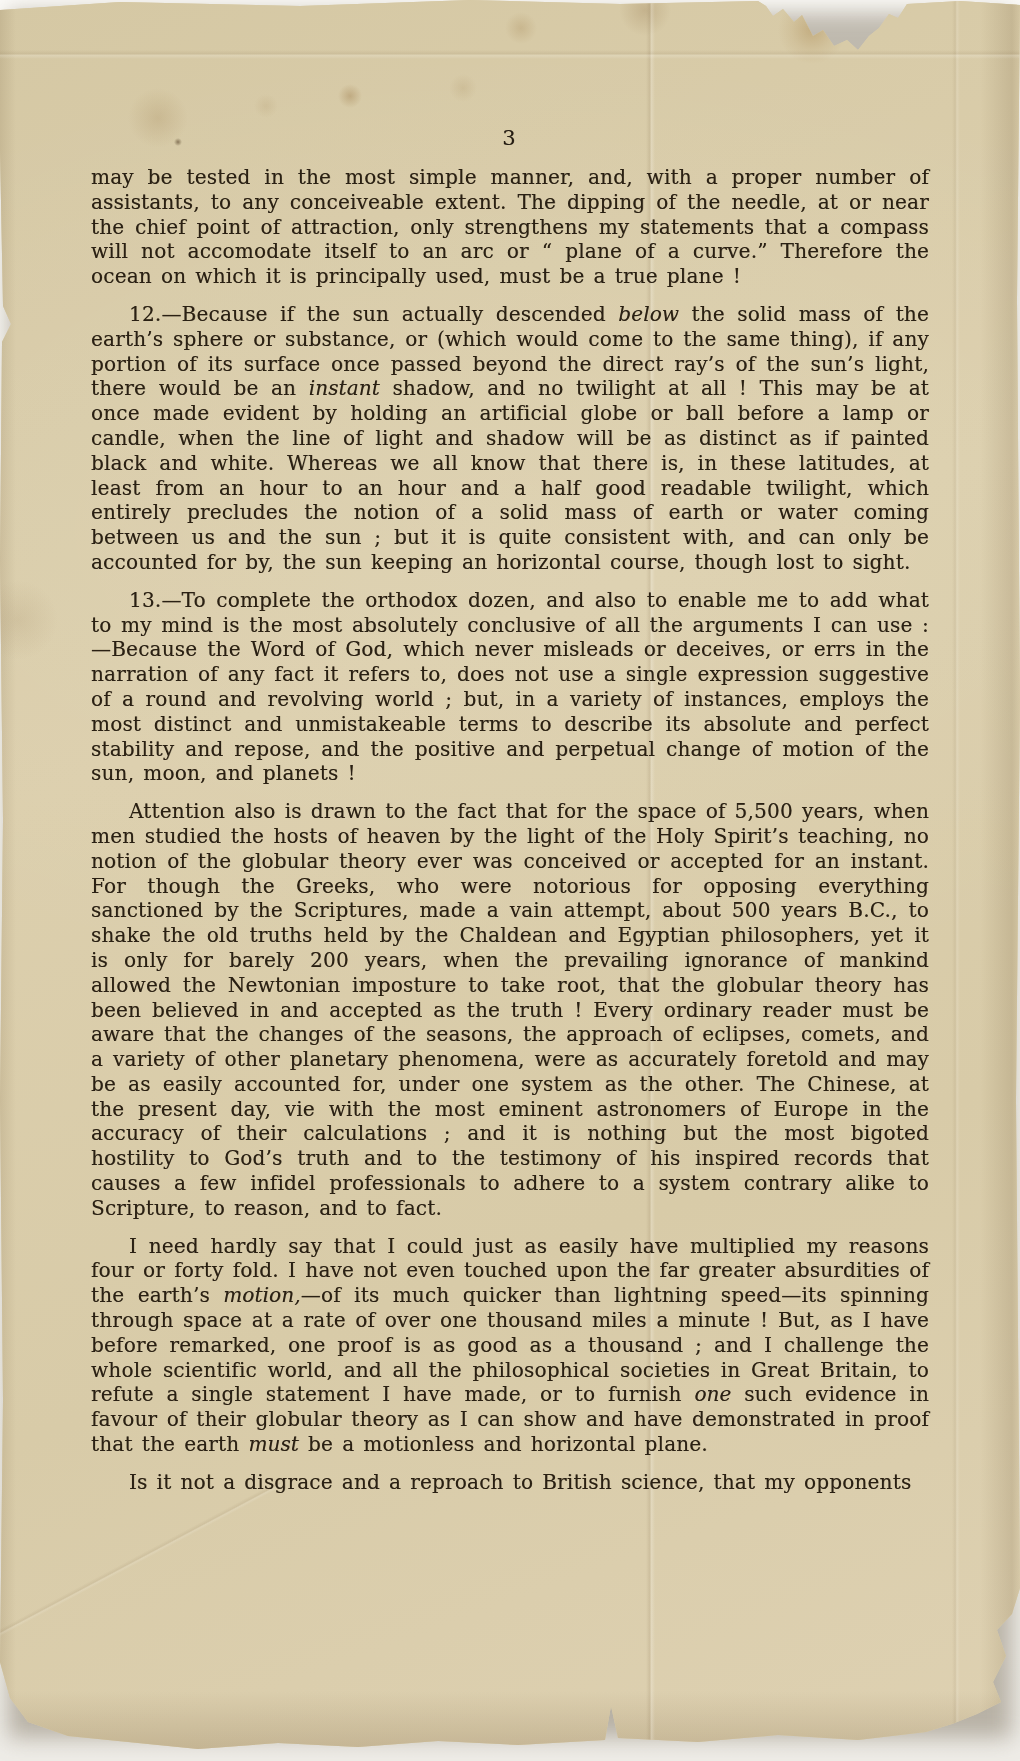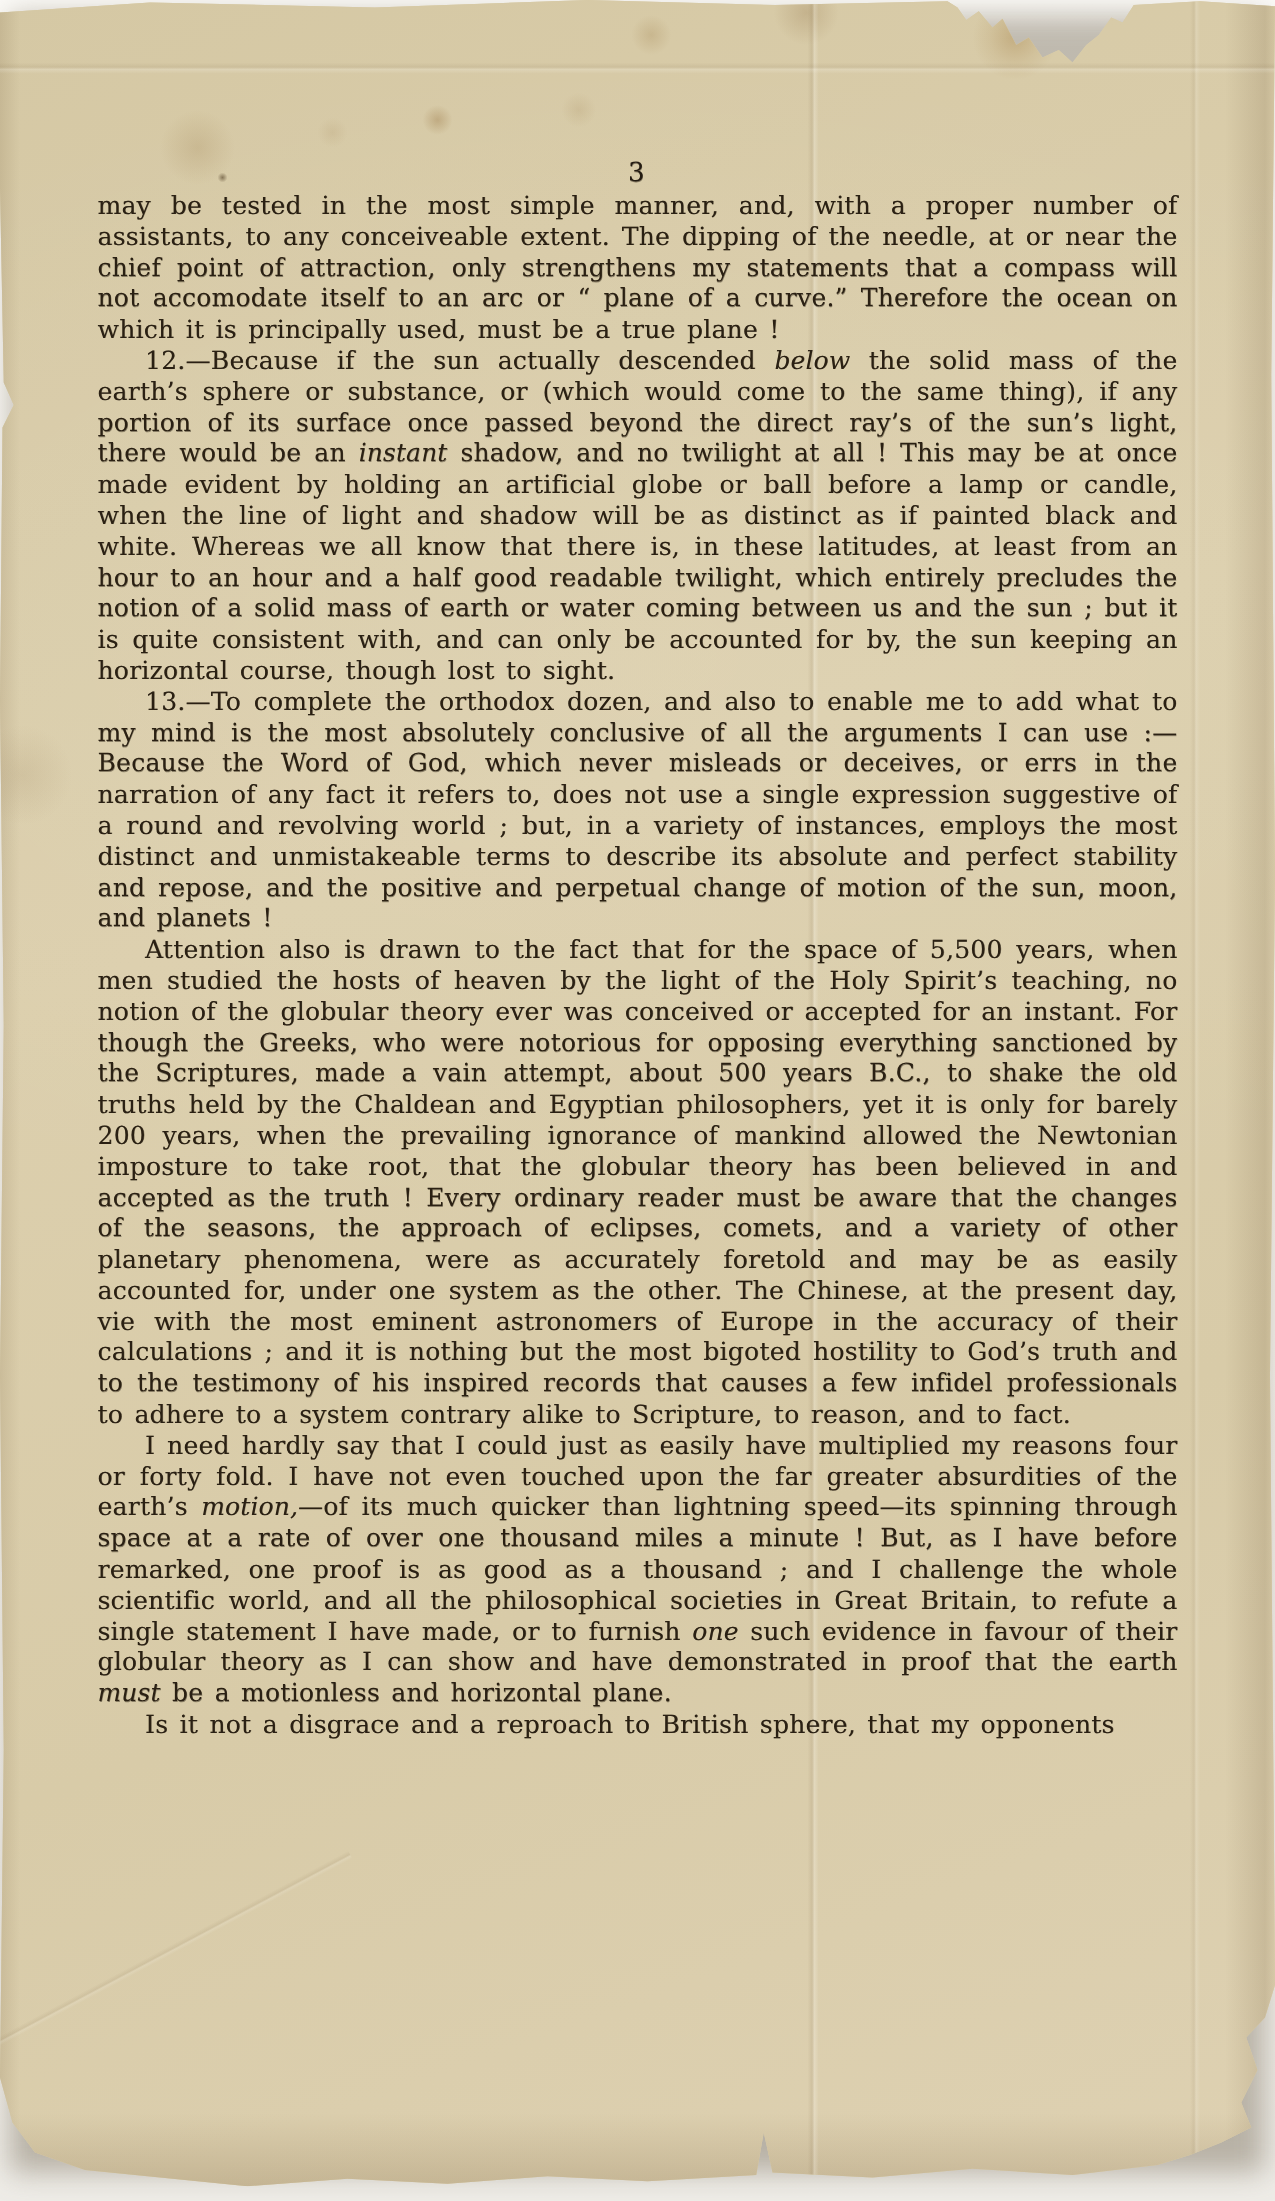--- a/index.html
+++ b/index.html
@@ -73,21 +73,21 @@
     text-shadow: .3px .3px .5px rgba(40,30,18,.5);
   }
   .text-col {
     position:absolute; left:78px; top:152px; width:864px;
     color:#2a2013;
     font-size:20px; line-height:24.8px;
     text-align:justify;
     letter-spacing:.2px; word-spacing:2.5px;
     text-shadow: .3px .3px .5px rgba(40,30,18,.45);
   }
-  .text-col p { margin:0; }
+  .text-col p { margin:13px; }
   .text-col p.indent { text-indent:38px; }
   .text-col em { letter-spacing:.1px; }
 </style>
 </head>
 <body>
 
 <div class="paper-drop"></div>
 
 <div class="paper">
   <div class="crease crease-v1"></div>
@@ -96,15 +96,15 @@
   <div class="crease crease-d1"></div>
 
   <div class="page-num">3</div>
 
   <div class="text-col">
       <p class=""><span>may be tested in the most simple manner, and, with a proper number of assistants, to any conceiveable extent.  The dipping of the needle, at or near the chief point of attraction, only strengthens my statements that a compass will not accomodate itself to an arc or “ plane of a curve.”  Therefore the ocean on which it is principally used, must be a true plane !</span></p>
       <p class="indent"><span>12.—Because if the sun actually descended </span><em>below</em><span> the solid mass of the earth’s sphere or substance, or (which would come to the same thing), if any portion of its surface once passed beyond the direct ray’s of the sun’s light, there would be an </span><em>instant</em><span> shadow, and no twilight at all !  This may be at once made evident by holding an artificial globe or ball before a lamp or candle, when the line of light and shadow will be as distinct as if painted black and white.  Whereas we all know that there is, in these latitudes, at least from an hour to an hour and a half good readable twilight, which entirely precludes the notion of a solid mass of earth or water coming between us and the sun ; but it is quite consistent with, and can only be accounted for by, the sun keeping an horizontal course, though lost to sight.</span></p>
       <p class="indent"><span>13.—To complete the orthodox dozen, and also to enable me to add what to my mind is the most absolutely conclusive of all the arguments I can use :—Because the Word of God, which never misleads or deceives, or errs in the narration of any fact it refers to, does not use a single expression suggestive of a round and revolving world ; but, in a variety of instances, employs the most distinct and unmistakeable terms to describe its absolute and perfect stability and repose, and the positive and perpetual change of motion of the sun, moon, and planets !</span></p>
       <p class="indent"><span>Attention also is drawn to the fact that for the space of 5,500 years, when men studied the hosts of heaven by the light of the Holy Spirit’s teaching, no notion of the globular theory ever was conceived or accepted for an instant.  For though the Greeks, who were notorious for opposing everything sanctioned by the Scriptures, made a vain attempt, about 500 years B.C., to shake the old truths held by the Chaldean and Egyptian philosophers, yet it is only for barely 200 years, when the prevailing ignorance of mankind allowed the Newtonian imposture to take root, that the globular theory has been believed in and accepted as the truth !  Every ordinary reader must be aware that the changes of the seasons, the approach of eclipses, comets, and a variety of other planetary phenomena, were as accurately foretold and may be as easily accounted for, under one system as the other.  The Chinese, at the present day, vie with the most eminent astronomers of Europe in the accuracy of their calculations ; and it is nothing but the most bigoted hostility to God’s truth and to the testimony of his inspired records that causes a few infidel professionals to adhere to a system contrary alike to Scripture, to reason, and to fact.</span></p>
       <p class="indent"><span>I need hardly say that I could just as easily have multiplied my reasons four or forty fold.   I have not even touched upon the far greater absurdities of the earth’s </span><em>motion,</em><span>—of its much quicker than lightning speed—its spinning through space at a rate of over one thousand miles a minute !   But, as I have before remarked, one proof is as good as a thousand ; and I challenge the whole scientific world, and all the philosophical societies in Great Britain, to refute a single statement I have made, or to furnish </span><em>one</em><span> such evidence in favour of their globular theory as I can show and have demonstrated in proof that the earth </span><em>must</em><span> be a motionless and horizontal plane.</span></p>
-      <p class="indent"><span>Is it not a disgrace and a reproach to British sphere, that my opponents</span></p>
+      <p class="indent"><span>Is it not a disgrace and a reproach to British science, that my opponents</span></p>
     </div>
 </div>
 
 </body></html>

